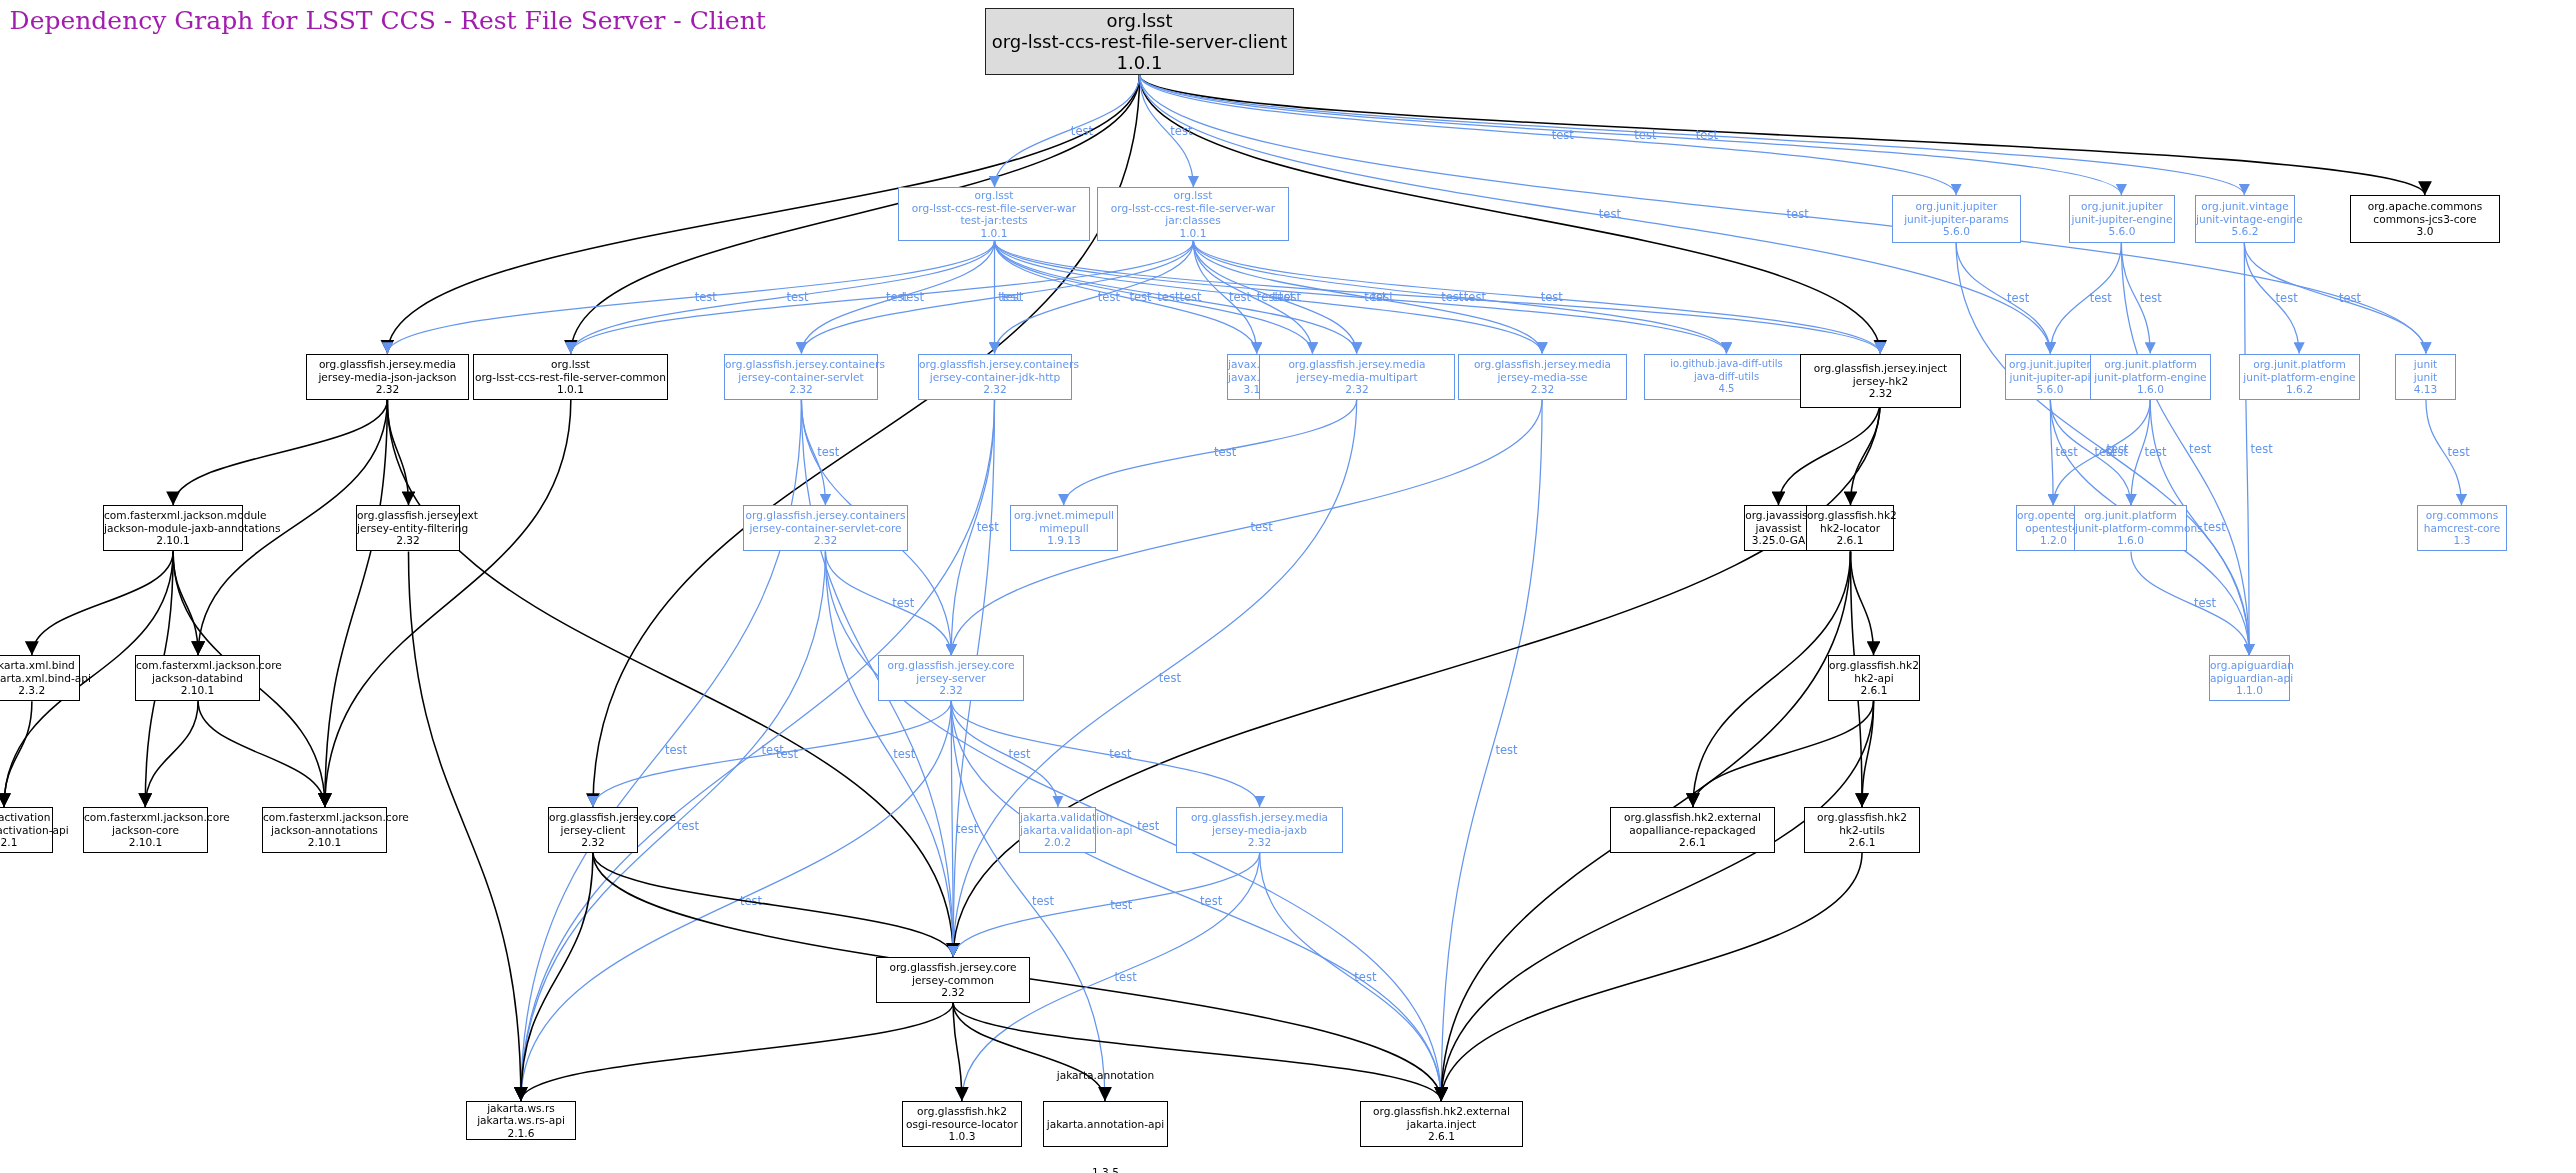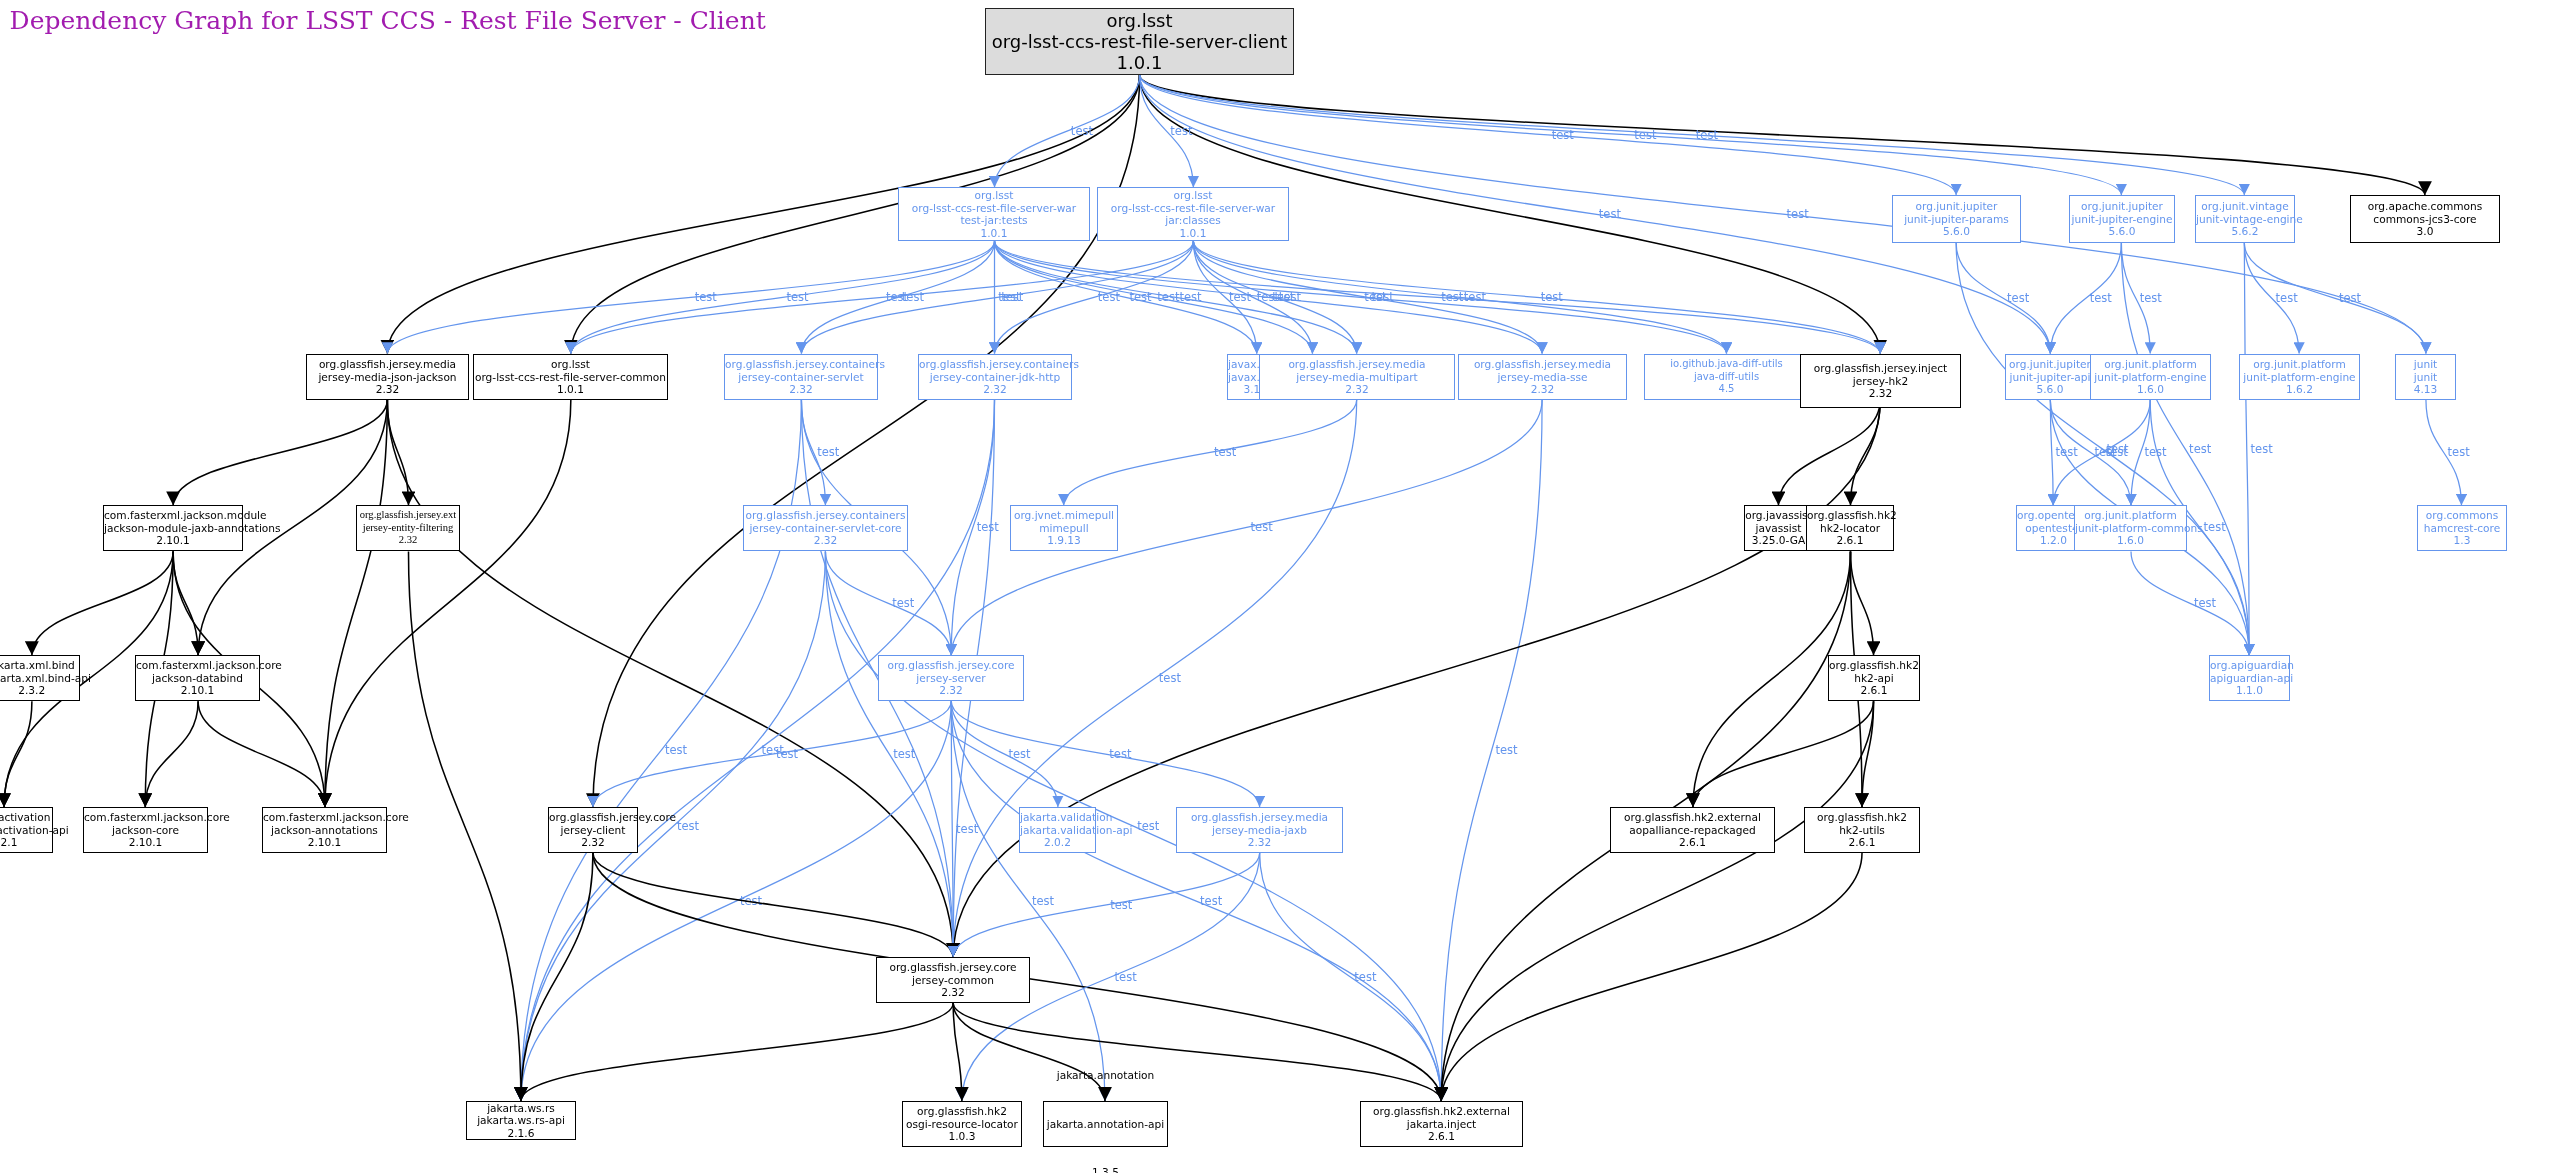--- a/index.html
+++ b/index.html
@@ -305,21 +305,21 @@
     <div class="node test" style="left: 2395px; top: 354px; width: 61px; height: 46px; font-size: 10.6px; line-height: 12.5px;">
       <span>junit</span>
       <span>junit</span>
       <span>4.13</span>
     </div>
     <div class="node" style="left: 103px; top: 505px; width: 140px; height: 46px; font-size: 10.6px; line-height: 12.5px;">
       <span>com.fasterxml.jackson.module</span>
       <span>jackson-module-jaxb-annotations</span>
       <span>2.10.1</span>
     </div>
-    <div class="node" style="left: 356px; top: 505px; width: 104px; height: 46px; font-size: 10.6px; line-height: 12.5px; font-family: Liberation Serif, serif;">
+    <div class="node" style="left: 356px; top: 505px; width: 104px; height: 46px; font-size: 10.6px; line-height: 12.5px;">
       <span>org.glassfish.jersey.ext</span>
       <span>jersey-entity-filtering</span>
       <span>2.32</span>
     </div>
     <div class="node test" style="left: 743px; top: 505px; width: 165px; height: 46px; font-size: 10.6px; line-height: 12.5px;">
       <span>org.glassfish.jersey.containers</span>
       <span>jersey-container-servlet-core</span>
       <span>2.32</span>
     </div>
     <div class="node test" style="left: 1010px; top: 505px; width: 108px; height: 46px; font-size: 10.6px; line-height: 12.5px;">

